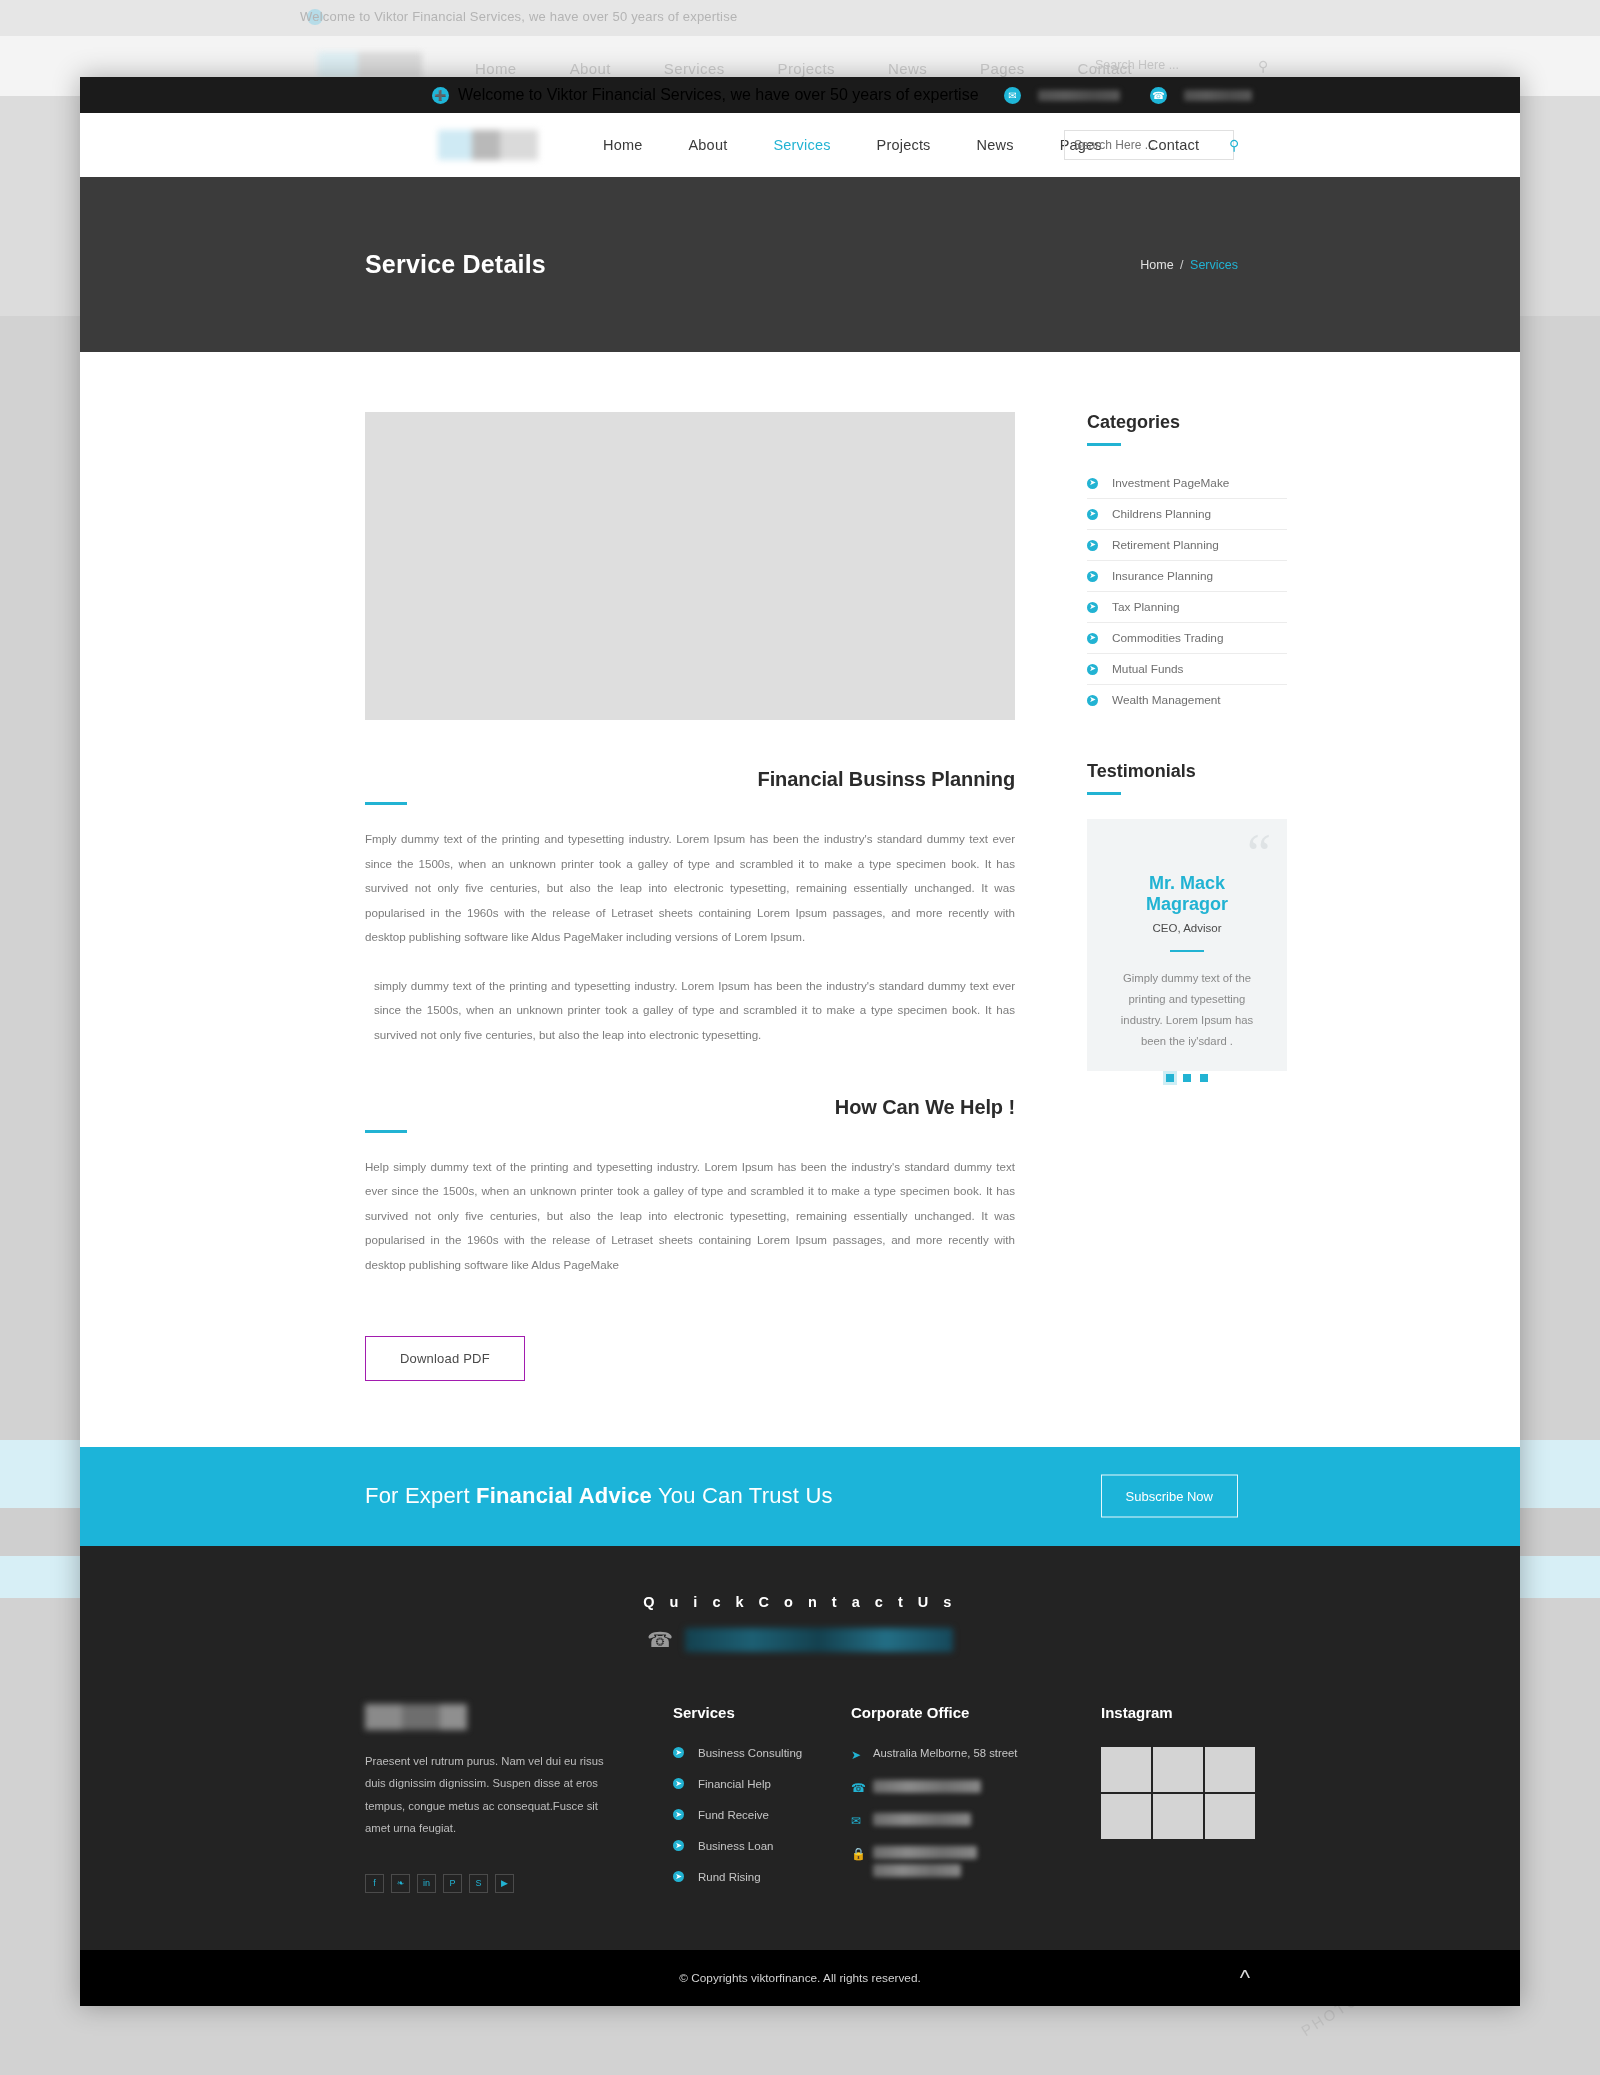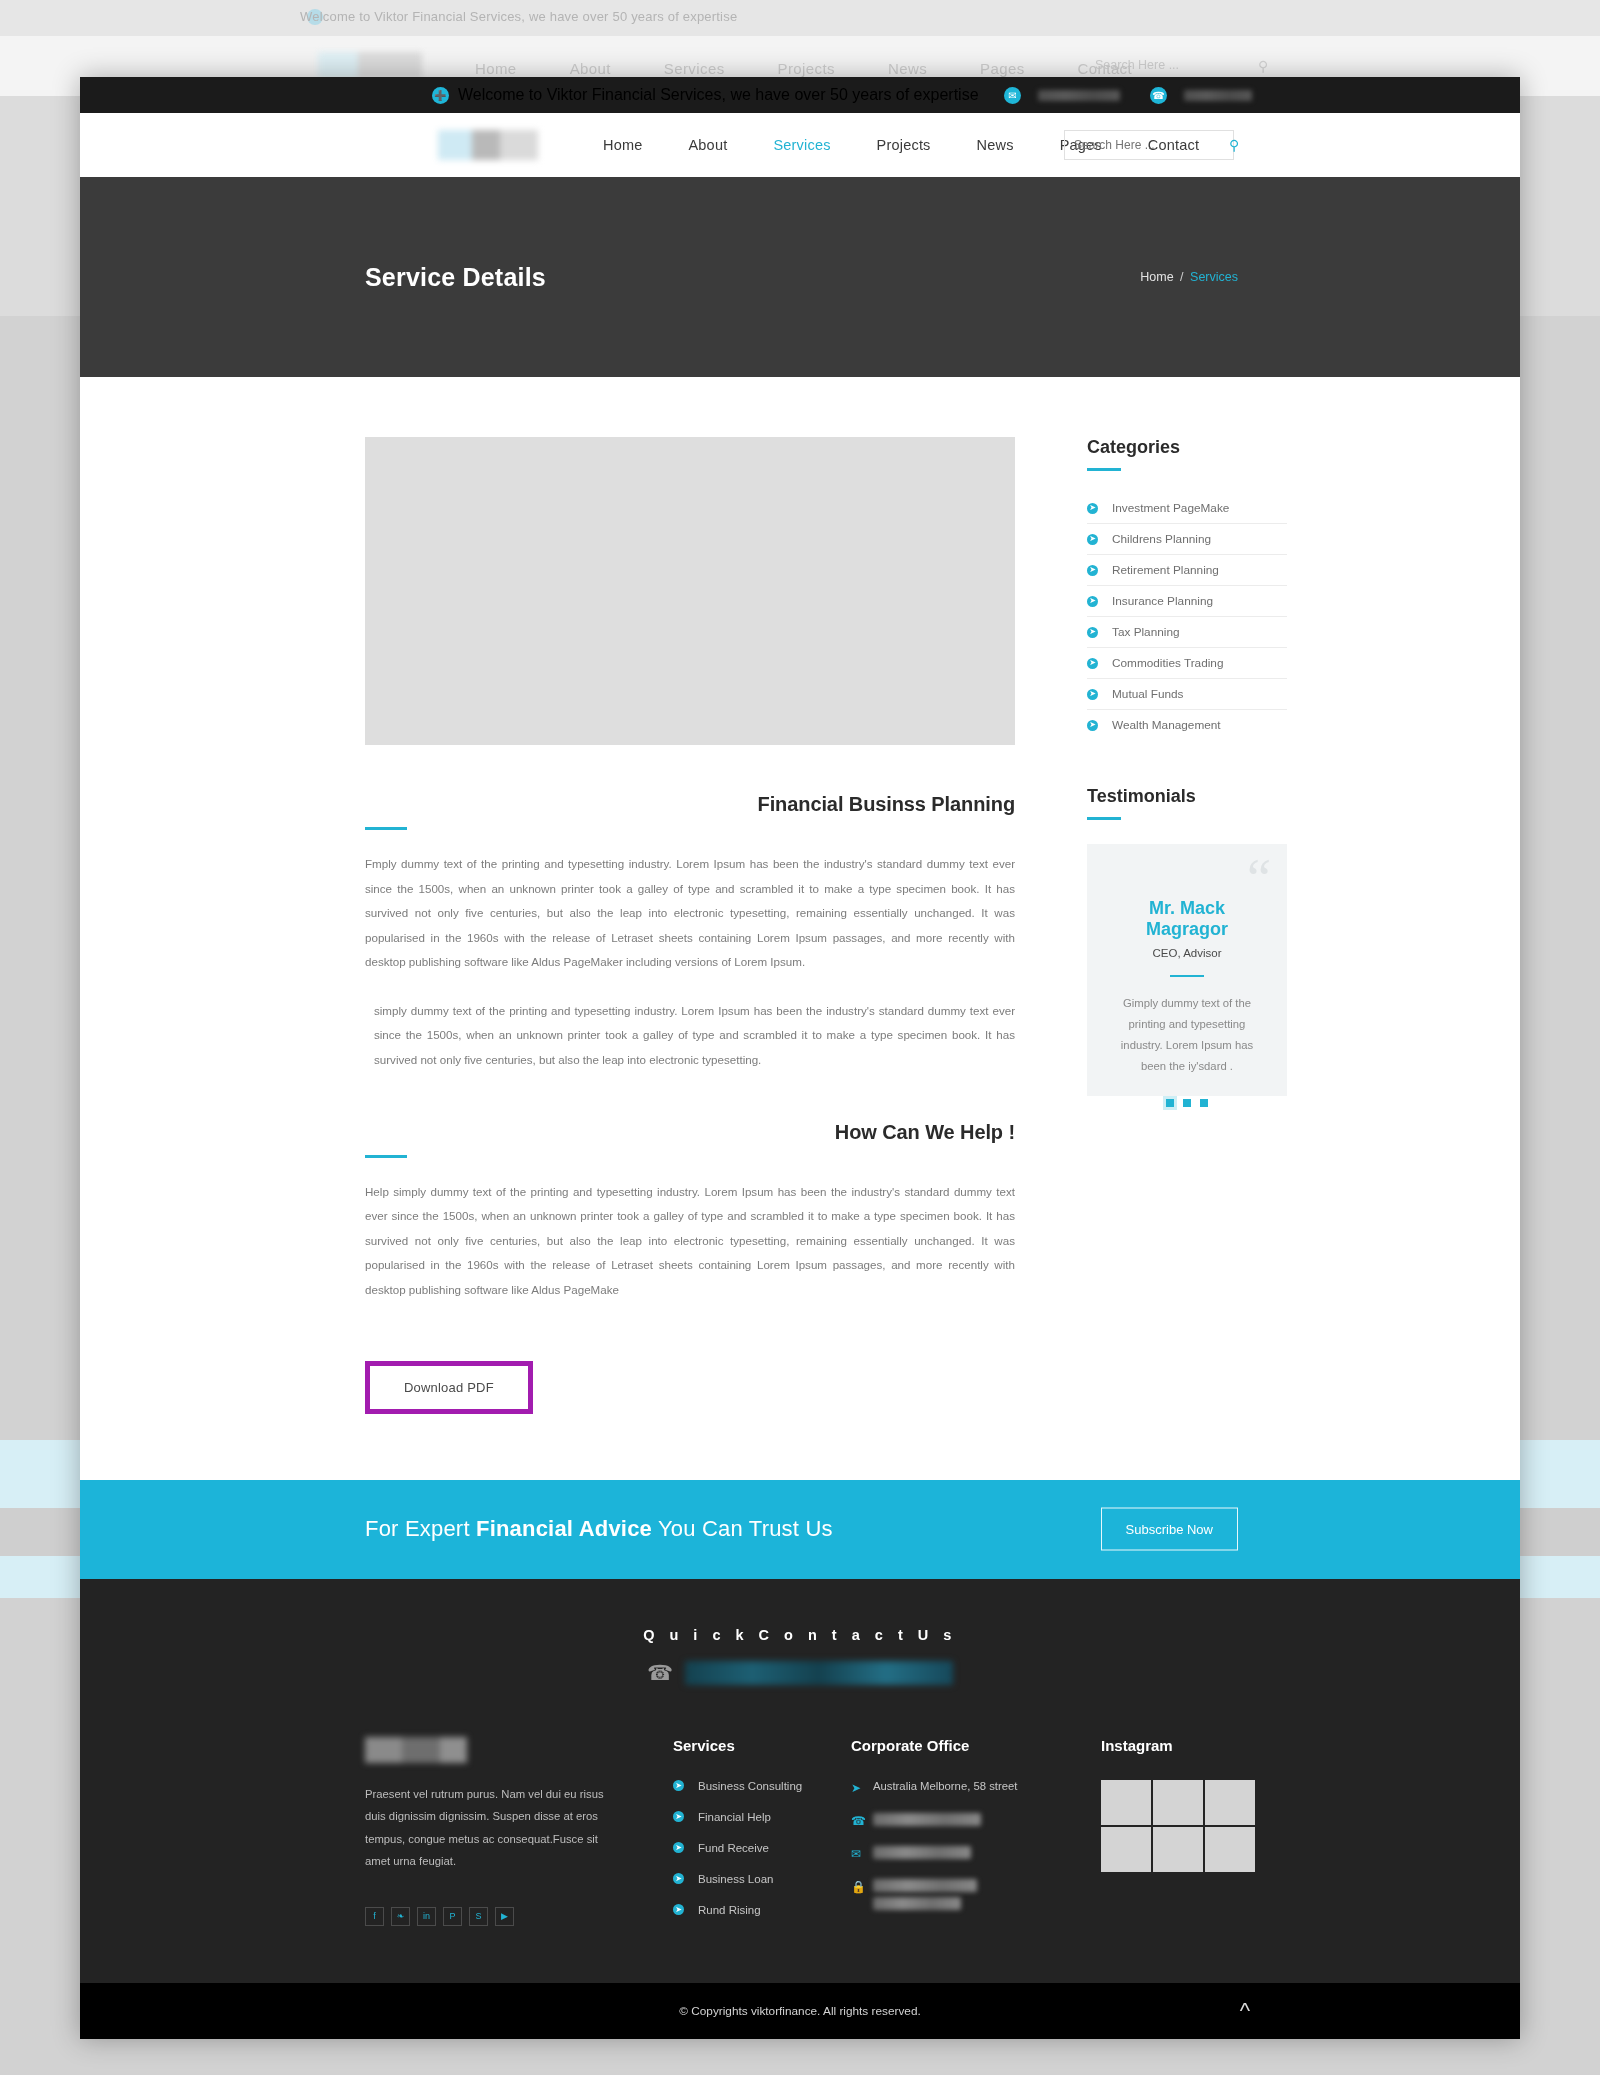--- a/index.html
+++ b/index.html
@@ -134,21 +134,21 @@
   }
   .searchbox input {
     border: 0; outline: 0; font-size: 12px; color: #9b9b9b;
     font-family: "Liberation Sans", sans-serif;
     flex: 1; background: transparent;
   }
   .search-ico { color: #22b3d3; font-size: 14px; }
 
   
   .hero {
-    height: 200px; background: #3b3b3b;
+    height: 175px; background: #3b3b3b;
     position: relative;
     display: flex; align-items: center;
     padding: 0 58px 0 285px;
   }
   .hero-title { color: #fff; font-size: 25px; font-weight: bold; letter-spacing: .2px; }
   .breadcrumb {
     position: absolute; right: 282px; top: 50%; transform: translateY(-50%);
     font-size: 12.5px; color: #e2e2e2;
   }
   .breadcrumb .crumb-active { color: #22b3d3; }
@@ -173,21 +173,21 @@
   .rule {
     width: 42px; height: 3px; background: #22b3d3; margin-top: 11px;
   }
   .body-p {
     font-size: 11.6px; color: #7c7c7c; line-height: 2.12;
     margin-top: 22px; text-align: justify;
   }
   .body-p.second { margin-top: 24px; margin-left: 9px; }
   .btn-outline {
     display: inline-block; margin-top: 58px;
-    border: 5px solid #a21caf; color: #4a4a4a;
+    border: 1px solid #a21caf; color: #4a4a4a;
     background: #fff;
     font-size: 13px; padding: 14px 34px;
     letter-spacing: .2px; cursor: pointer;
     font-family: "Liberation Sans", sans-serif;
   }
 
   
   .side-title { font-size: 18px; color: #2b2b2b; font-weight: bold; }
   .side-rule { width: 34px; height: 3px; background: #22b3d3; margin-top: 10px; }
   .cat-list { list-style: none; margin-top: 22px; }

